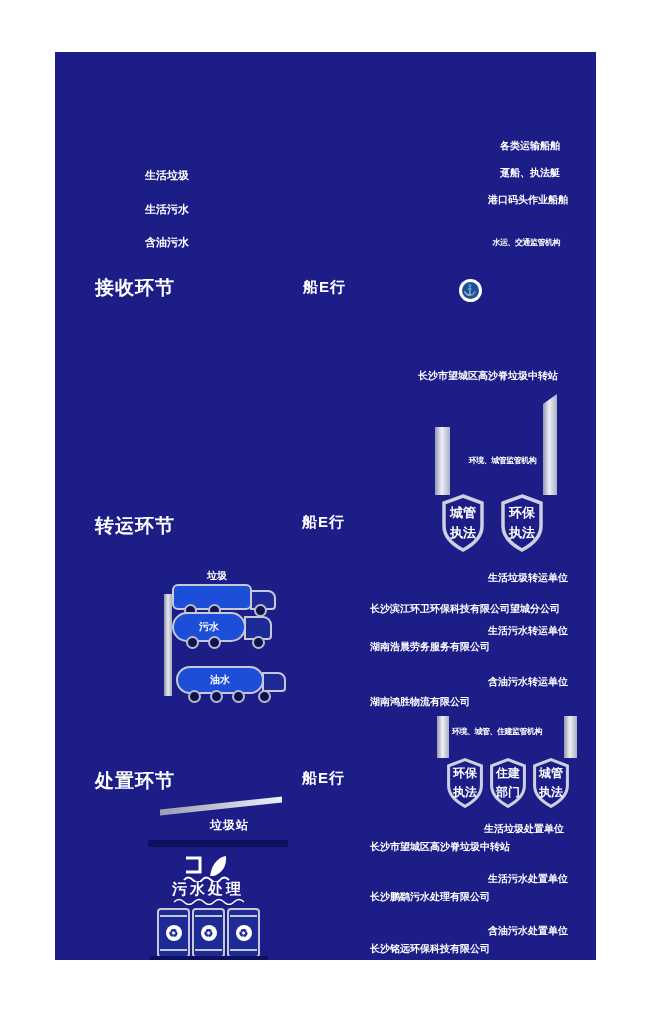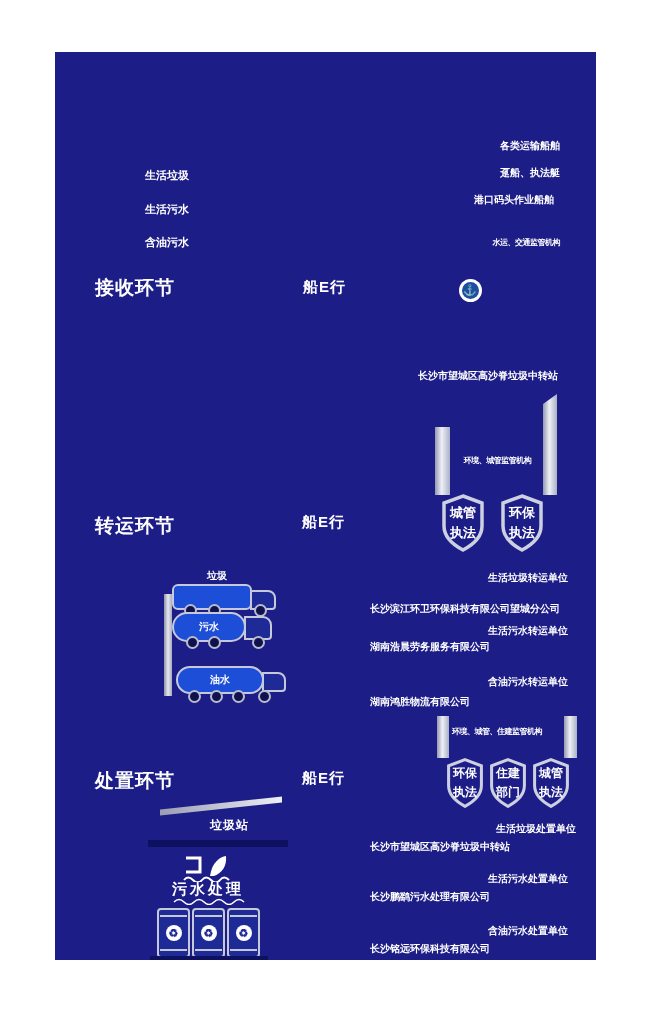--- a/index.html
+++ b/index.html
@@ -53,34 +53,34 @@
 <div class="page">
   <div class="canvas"></div>
 
   <div>
     <div class="t lbl11" style="left:145px; top:169px;">生活垃圾</div>
     <div class="t lbl11" style="left:145px; top:203px;">生活污水</div>
     <div class="t lbl11" style="left:145px; top:236px;">含油污水</div>
 
     <div class="t lbl10 r" style="right:92px; top:140px;">各类运输船舶</div>
     <div class="t lbl10 r" style="right:92px; top:167px;">趸船、执法艇</div>
-    <div class="t lbl10 r" style="right:98px; top:194px;margin-left:8px;">港口码头作业船舶</div>
+    <div class="t lbl10 r" style="right:84px; top:194px;margin-left:8px;">港口码头作业船舶</div>
     <div class="t small r" style="right:92px; top:238px;">水运、交通监管机构</div>
 
     <div class="t sec-title" style="left:95px; top:277px;">接收环节</div>
     <div class="t app" style="left:303px; top:278px;">船E行</div>
     <div class="logo">
       <div class="logo-inner">⚓</div>
     </div>
 
     <div class="t lbl10" style="left:418px; top:370px;">长沙市望城区高沙脊垃圾中转站</div>
 
     <div class="bar" style="left:435px; top:427px; width:15px; height:68px;"></div>
     <div class="bar bar-slant" style="left:543px; top:394px; width:14px; height:101px;"></div>
-    <div class="t small" style="left:450px; top:456px; width:95px; text-align:center;">环境、城管监管机构</div>
+    <div class="t small" style="left:450px; top:456px; width:105px; text-align:center;">环境、城管监管机构</div>
 
     <div class="shield" style="left:441px; top:494px; width:44px; height:58px;">
       <svg width="44" height="58" viewBox="0 0 44 58">
         <path d="M22 2 L41 9 V32 Q41 46 22 56 Q3 46 3 32 V9 Z" fill="#1c1d87" stroke="#ccd0e0" stroke-width="3.5"></path>
       </svg>
       <div class="shield-text" style="font-size:13px;">
         <span>城管</span>
         <span>执法</span>
       </div>
     </div>
@@ -165,21 +165,21 @@
   </div>
 
   <div>
     <div class="t sec-title" style="left:95px; top:770px;">处置环节</div>
     <div class="t app" style="left:302px; top:769px;">船E行</div>
 
     <div class="roof" style="left:160px; top:803px; width:122px;"></div>
     <div class="t" style="left:210px; top:818px; font-size:12px; letter-spacing:1px;">垃圾站</div>
     <div class="ground" style="left:148px; top:840px; width:140px; height:7px;"></div>
 
-    <div class="t lbl10 r" style="right:76px; top:823px;">生活垃圾处置单位</div>
+    <div class="t lbl10 r" style="right:88px; top:823px;">生活垃圾处置单位</div>
     <div class="t lbl10" style="left:370px; top:841px;">长沙市望城区高沙脊垃圾中转站</div>
 
     <svg style="position:absolute; left:180px; top:854px;" width="64" height="28" viewBox="0 0 64 28">
       <path d="M6 4 H20 V18 H6" fill="none" stroke="#ffffff" stroke-width="3"></path>
       <path d="M30 22 C32 8 40 3 46 2 C47 12 42 19 34 22 Z" fill="#ffffff"></path>
       <path d="M4 26 q4 -5 9 0 t9 0 t9 0 t9 0 t9 0" fill="none" stroke="#ffffff" stroke-width="2"></path>
     </svg>
     <div class="t" style="left:172px; top:880px; font-size:15px; letter-spacing:3px;">污水处理</div>
     <svg style="position:absolute; left:172px; top:897px;" width="80" height="8" viewBox="0 0 80 8">
       <path d="M2 5 q5 -5 10 0 t10 0 t10 0 t10 0 t10 0 t10 0 t10 0" fill="none" stroke="#ffffff" stroke-width="1.5"></path>

